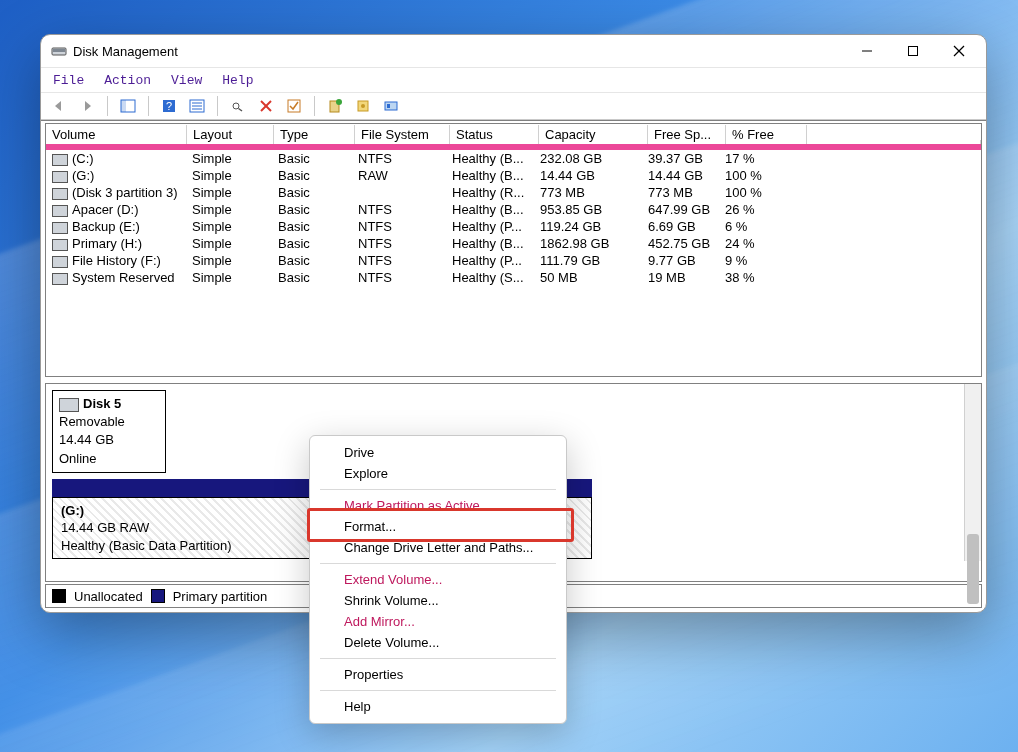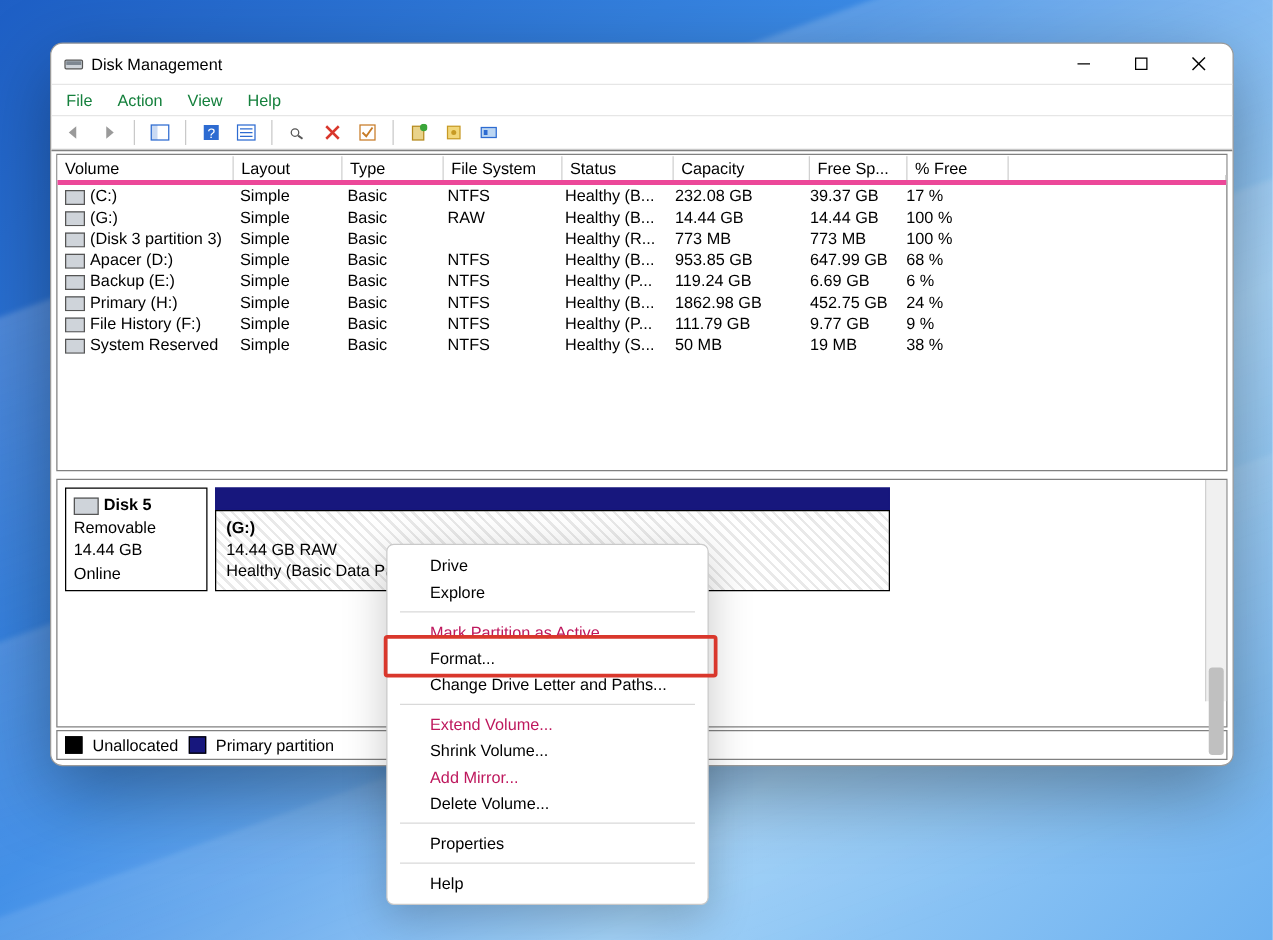--- a/index.html
+++ b/index.html
@@ -68,21 +68,22 @@
     display: flex;
     align-items: stretch;
     border-top: 1px solid #e6e6e6;
     border-bottom: 1px solid #e6e6e6;
     padding: 0 2px;
     flex: 0 0 auto;
   }
   .menu-item {
     padding: 0 10px;
     display: flex; align-items: center;
-    color: #15803d;
+    color: #4c1d95;
+    font-family: Liberation Mono, monospace;
   }
 
   
   .toolbar {
     height: 26px;
     display: flex;
     align-items: center;
     gap: 4px;
     padding: 0 6px;
     border-bottom: 1px solid #c9c9c9;
@@ -111,21 +112,21 @@
     border: 1px solid #808080;
     margin: 2px 4px 0 4px;
     display: flex;
     flex-direction: column;
     position: relative;
     background: #fff;
   }
   .vol-head {
     display: flex;
     background: #fff;
-    border-bottom: 4px solid #ec4899;
+    border-bottom: 6px solid #ec4899;
     height: 20px;
     align-items: flex-end;
   }
   .vh {
     border-right: 1px solid #d0d0d0;
     padding: 2px 6px;
     font-size: 13px;
     color:#000;
     display:flex; align-items:center;
     overflow:hidden; white-space:nowrap; text-overflow:ellipsis;
@@ -153,21 +154,21 @@
     flex:1 1 auto;
     position: relative;
     padding: 6px 18px 6px 6px;
   }
   .scrollbar-v {
     position:absolute; right:0; top:0; bottom:20px; width:16px;
     background:#f0f0f0; border-left:1px solid #d0d0d0;
   }
   .scrollbar-v .thumb { position:absolute; left:2px; right:2px; top:150px; height:70px; background:#c0c0c0; border-radius:3px; }
 
-  .disk-block { display:flex; gap:6px; }
+  .disk-block { display:flex; gap:6px;flex-direction:column; }
   .disk-info {
     width:100px;
     border:1px solid #000;
     padding:4px 6px;
     line-height:1.4;
     color:#000;
     background:#fff;
   }
   .disk-info .dname { font-weight:bold; }
   .disk-info .dico { width:18px; height:12px; background:#cfd4da; border:1px solid #555; display:inline-block; margin-right:4px; vertical-align:middle; }
@@ -400,21 +401,21 @@
             <div class="vc colR"></div>
           </div>
           <div class="vrow">
             <div class="vc col0"><span class="ico"></span><span>Apacer (D:)</span></div>
             <div class="vc col1">Simple</div>
             <div class="vc col2">Basic</div>
             <div class="vc col3">NTFS</div>
             <div class="vc col4">Healthy (B...</div>
             <div class="vc col5">953.85 GB</div>
             <div class="vc col6">647.99 GB</div>
-            <div class="vc col7">68 %</div>
+            <div class="vc col7">26 %</div>
             <div class="vc colR"></div>
           </div>
           <div class="vrow">
             <div class="vc col0"><span class="ico"></span><span>Backup (E:)</span></div>
             <div class="vc col1">Simple</div>
             <div class="vc col2">Basic</div>
             <div class="vc col3">NTFS</div>
             <div class="vc col4">Healthy (P...</div>
             <div class="vc col5">119.24 GB</div>
             <div class="vc col6">6.69 GB</div>

